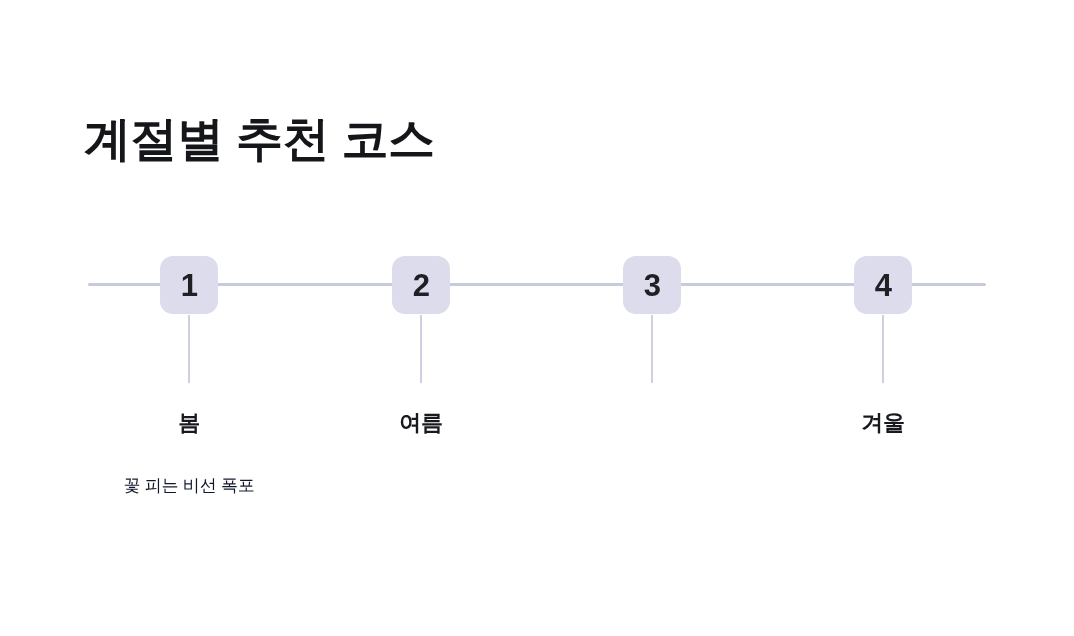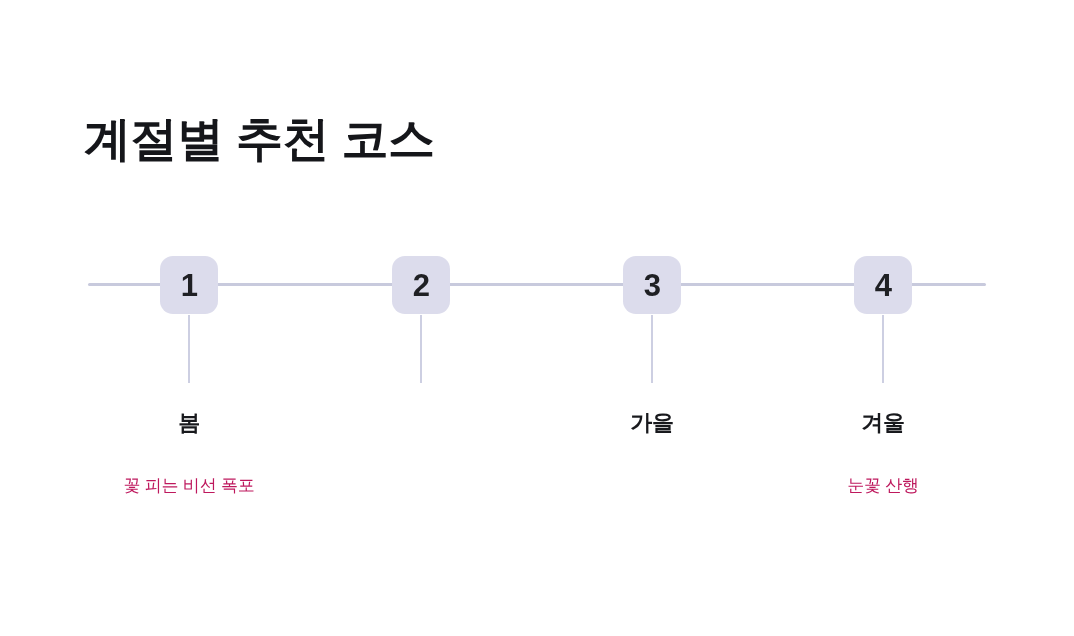--- a/index.html
+++ b/index.html
@@ -110,21 +110,21 @@
 
   .step-desc {
     position: absolute;
     top: 455px;
     left: 50%;
     margin-left: -80px;
     width: 160px;
     text-align: center;
     font-size: 17px;
     font-weight: 400;
-    color: #be185d;
+    color: #0f172a;
     line-height: 1.75;
     letter-spacing: -0.2px;
   }
 </style>
 </head>
 <body>
 
 <div id="infographic">
 
   <div class="page-title">계절별 추천 코스</div>
@@ -140,33 +140,32 @@
       <div class="step-stem"></div>
       <div class="step-label">봄</div>
       <div class="step-desc">꽃 피는 비선 폭포</div>
     </div>
 
     <div class="step" style="left:311px;">
       <div class="step-node">
         <span class="step-number">2</span>
       </div>
       <div class="step-stem"></div>
+      <div class="step-label">여름</div>
     </div>
 
     <div class="step" style="left:542px;">
       <div class="step-node">
         <span class="step-number">3</span>
       </div>
       <div class="step-stem"></div>
-      <div class="step-label">가을</div>
     </div>
 
     <div class="step" style="left:773px;">
       <div class="step-node">
         <span class="step-number">4</span>
       </div>
       <div class="step-stem"></div>
       <div class="step-label">겨울</div>
-      <div class="step-desc">눈꽃 산행</div>
     </div>
 
   </div>
 </div>
 
 </body></html>

